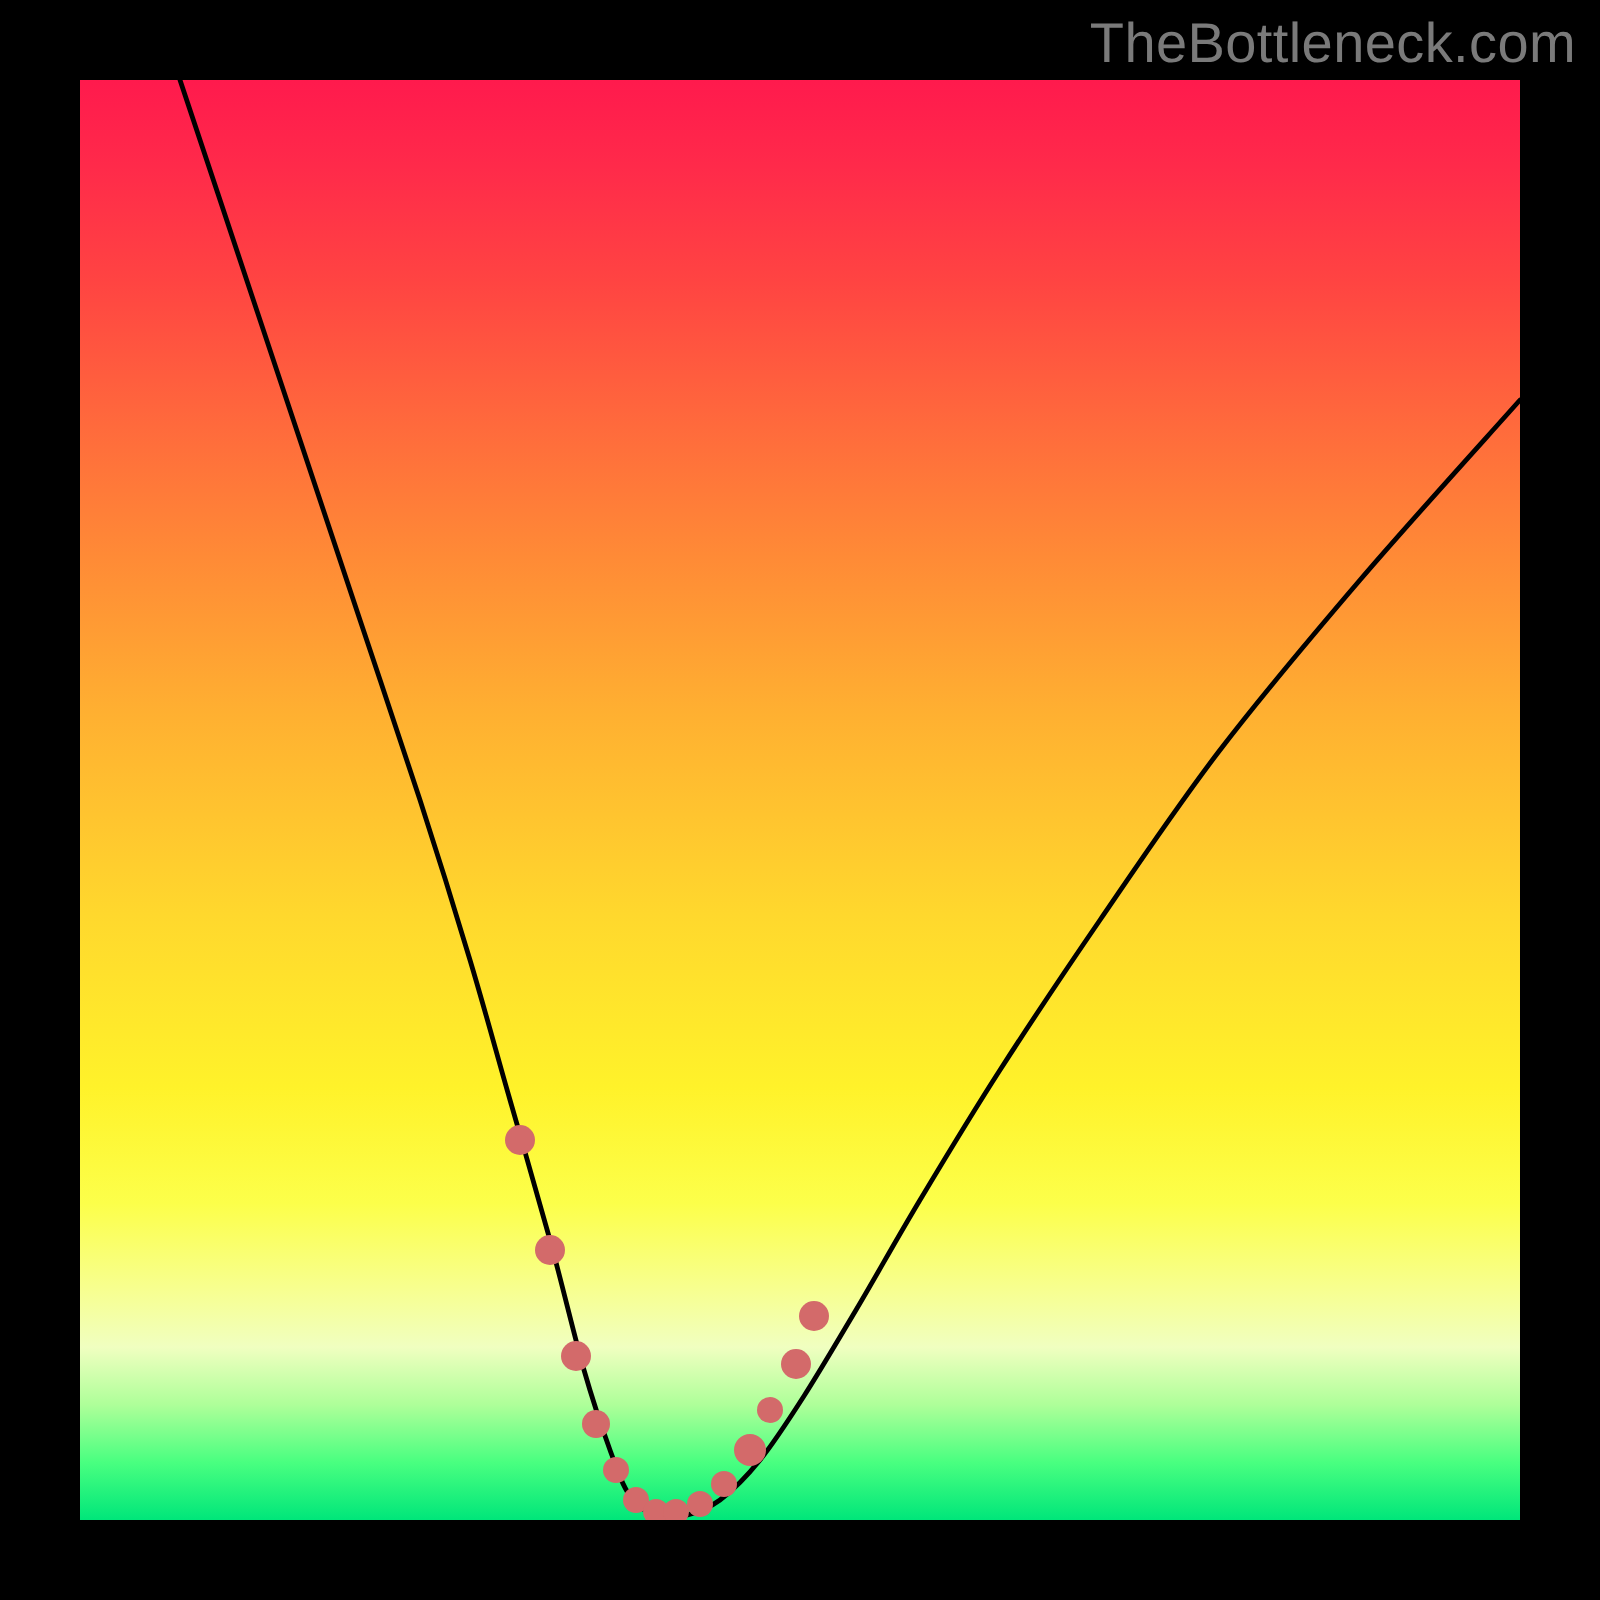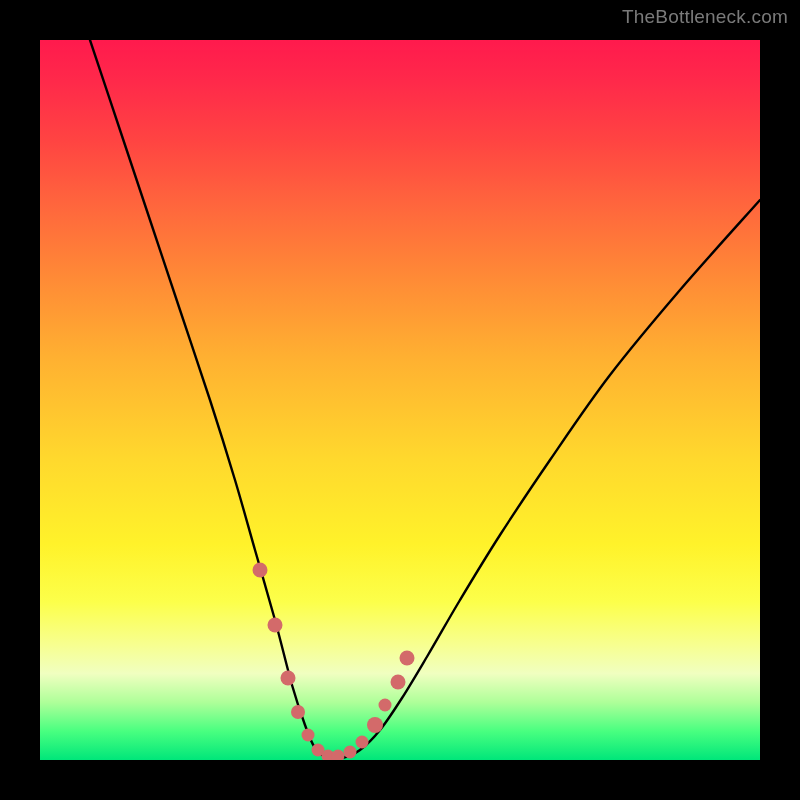--- a/index.html
+++ b/index.html
@@ -40,21 +40,21 @@
       #aeff99  92%,
       #49ff80  96%,
       #00e67a 100%
     );
   }
   .watermark {
     position: absolute;
     top: 6px;
     right: 12px;
     color: #7a7a7a;
-    font-size: 19px;
+    font-size: 28px;
     letter-spacing: 0.2px;
     user-select: none;
   }
   svg.curve {
     position: absolute;
     left: 0;
     top: 0;
     width: 720px;
     height: 720px;
   }

